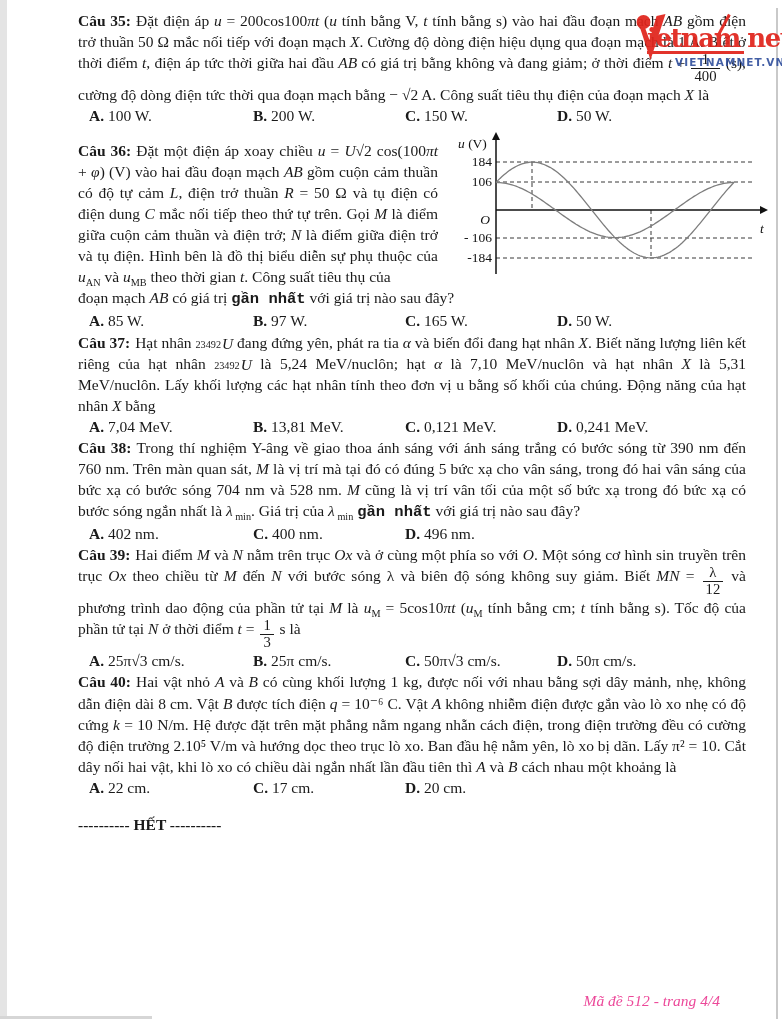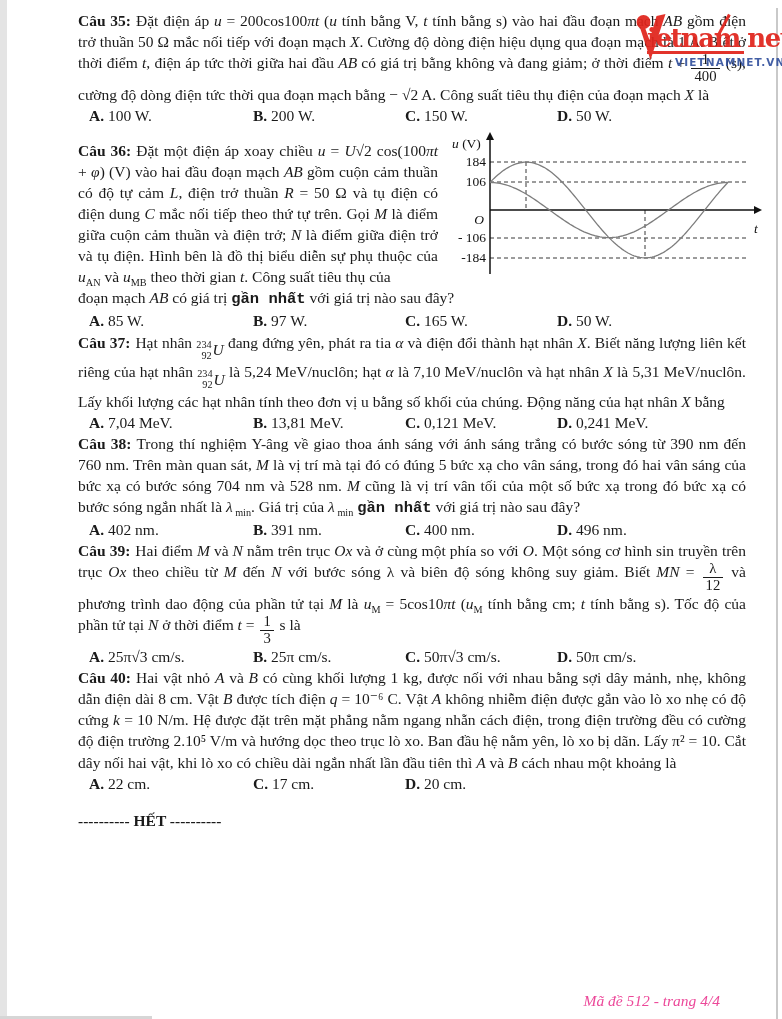--- a/index.html
+++ b/index.html
@@ -9,28 +9,28 @@
   .content{position:absolute;left:78px;top:10px;width:668px;}
   .qtext{margin:0;text-align:justify;}
   .qlabel{margin-right:5px;}
   .it{font-style:italic;}
   .bd{font-weight:bold;font-family:Liberation Mono, monospace;}
   .ssub{font-size:0.66em;vertical-align:-0.35em;line-height:0;}
   .frac{display:inline-block;vertical-align:-0.85em;text-align:center;line-height:1.05;margin:0 2px;font-size:0.95em;}
   .frac .fnum{display:block;border-bottom:1.3px solid #1a1a1a;padding:0 3px;}
   .frac .fden{display:block;padding:0 3px;}
   .nuc{display:inline-flex;align-items:center;line-height:1;}
-  .nuc .pre{display:inline-flex;flex-direction:column;font-size:0.66em;line-height:1.1;text-align:right;margin-right:1px;}
+  .nuc .pre{display:inline-flex;flex-direction:row;font-size:0.66em;line-height:1.1;text-align:right;margin-right:1px;}
   .nuc .sym{font-style:italic;}
   .answers{display:grid;grid-template-columns:164px 152px 152px 1fr;padding-left:11px;}
   .ans{white-space:nowrap;}
   .ans b{font-weight:bold;}
   .q36-row{display:flex;align-items:flex-end;}
   .q36-col{width:360px;flex:0 0 360px;}
-  .chart-wrap{flex:1 1 auto;padding-top:4px;margin-left:10px;}
+  .chart-wrap{flex:1 1 auto;padding-top:4px;margin-left:16px;}
   svg.chart text{font-family:"Liberation Serif",serif;font-size:13.5px;fill:#111;}
   svg.chart .tick{text-anchor:end;}
   svg.chart .itx{font-style:italic;}
   .curve{fill:none;stroke:#7d7d7d;stroke-width:1.3px;}
   .axis{stroke:#111;stroke-width:1.5px;}
   .arrow{fill:#111;}
   .dash{stroke:#383838;stroke-width:1px;stroke-dasharray:4 3;fill:none;}
   .het{font-weight:bold;margin:16px 0 0 0;}
   .footer-right{position:absolute;right:62px;top:990px;font-style:italic;font-size:15.5px;color:#ec4899;}
   
@@ -112,40 +112,39 @@
         </div>
     </section>
 
     <section>
       <p class="qtext"><b class="qlabel">Câu 37:</b><span>Hạt nhân </span><span class="nuc">
             <span class="pre">
               <span>234</span>
               <span>92</span>
             </span>
             <span class="sym">U</span>
-          </span><span> đang đứng yên, phát ra tia </span><span class="it">α</span><span> và điện đổi thành hạt nhân </span><span class="it">X</span><span>. Biết năng lượng liên kết riêng của hạt nhân </span><span class="nuc">
+          </span><span> đang đứng yên, phát ra tia </span><span class="it">α</span><span> và biến đổi đang hạt nhân </span><span class="it">X</span><span>. Biết năng lượng liên kết riêng của hạt nhân </span><span class="nuc">
             <span class="pre">
               <span>234</span>
               <span>92</span>
             </span>
             <span class="sym">U</span>
           </span><span> là 5,24 MeV/nuclôn; hạt </span><span class="it">α</span><span> là 7,10 MeV/nuclôn và hạt nhân </span><span class="it">X</span><span> là 5,31 MeV/nuclôn. Lấy khối lượng các hạt nhân tính theo đơn vị u bằng số khối của chúng. Động năng của hạt nhân </span><span class="it">X</span><span> bằng</span></p>
       <div class="answers">
           <span class="ans"><b>A.</b> 7,04 MeV.</span>
           <span class="ans"><b>B.</b> 13,81 MeV.</span>
           <span class="ans"><b>C.</b> 0,121 MeV.</span>
           <span class="ans"><b>D.</b> 0,241 MeV.</span>
         </div>
     </section>
 
     <section>
       <p class="qtext"><b class="qlabel">Câu 38:</b><span>Trong thí nghiệm Y-âng về giao thoa ánh sáng với ánh sáng trắng có bước sóng từ 390 nm đến 760 nm. Trên màn quan sát, </span><span class="it">M</span><span> là vị trí mà tại đó có đúng 5 bức xạ cho vân sáng, trong đó hai vân sáng của bức xạ có bước sóng 704 nm và 528 nm. </span><span class="it">M</span><span> cũng là vị trí vân tối của một số bức xạ trong đó bức xạ có bước sóng ngắn nhất là </span><span class="it">λ</span><span class="ssub"> min</span><span>. Giá trị của </span><span class="it">λ</span><span class="ssub"> min</span><span> </span><span class="bd">gần nhất</span><span> với giá trị nào sau đây?</span></p>
       <div class="answers">
           <span class="ans"><b>A.</b> 402 nm.</span>
-          <span class="ans"><b>B.</b> 391 nm.</span>
           <span class="ans"><b>C.</b> 400 nm.</span>
           <span class="ans"><b>D.</b> 496 nm.</span>
         </div>
     </section>
 
     <section>
       <p class="qtext"><b class="qlabel">Câu 39:</b><span>Hai điểm </span><span class="it">M</span><span> và </span><span class="it">N</span><span> nằm trên trục </span><span class="it">Ox</span><span> và ở cùng một phía so với </span><span class="it">O</span><span>. Một sóng cơ hình sin truyền trên trục </span><span class="it">Ox</span><span> theo chiều từ </span><span class="it">M</span><span> đến </span><span class="it">N</span><span> với bước sóng λ và biên độ sóng không suy giảm. Biết </span><span class="it">MN</span><span> = </span><span class="frac"><span class="fnum">λ</span><span class="fden">12</span></span><span> và phương trình dao động của phần tử tại </span><span class="it">M</span><span> là </span><span class="it">u</span><span class="ssub">M</span><span> = 5cos10</span><span class="it">πt</span><span> (</span><span class="it">u</span><span class="ssub">M</span><span> tính bằng cm; </span><span class="it">t</span><span> tính bằng s). Tốc độ của phần tử tại </span><span class="it">N</span><span> ở thời điểm </span><span class="it">t</span><span> = </span><span class="frac"><span class="fnum">1</span><span class="fden">3</span></span><span> s là</span></p>
       <div class="answers">
           <span class="ans"><b>A.</b> 25π√3 cm/s.</span>
           <span class="ans"><b>B.</b> 25π cm/s.</span>

